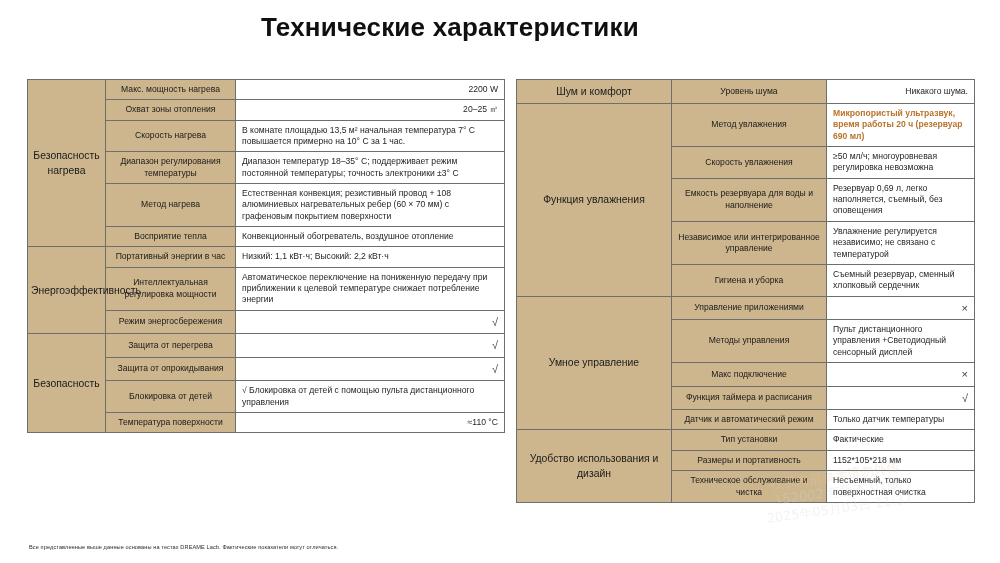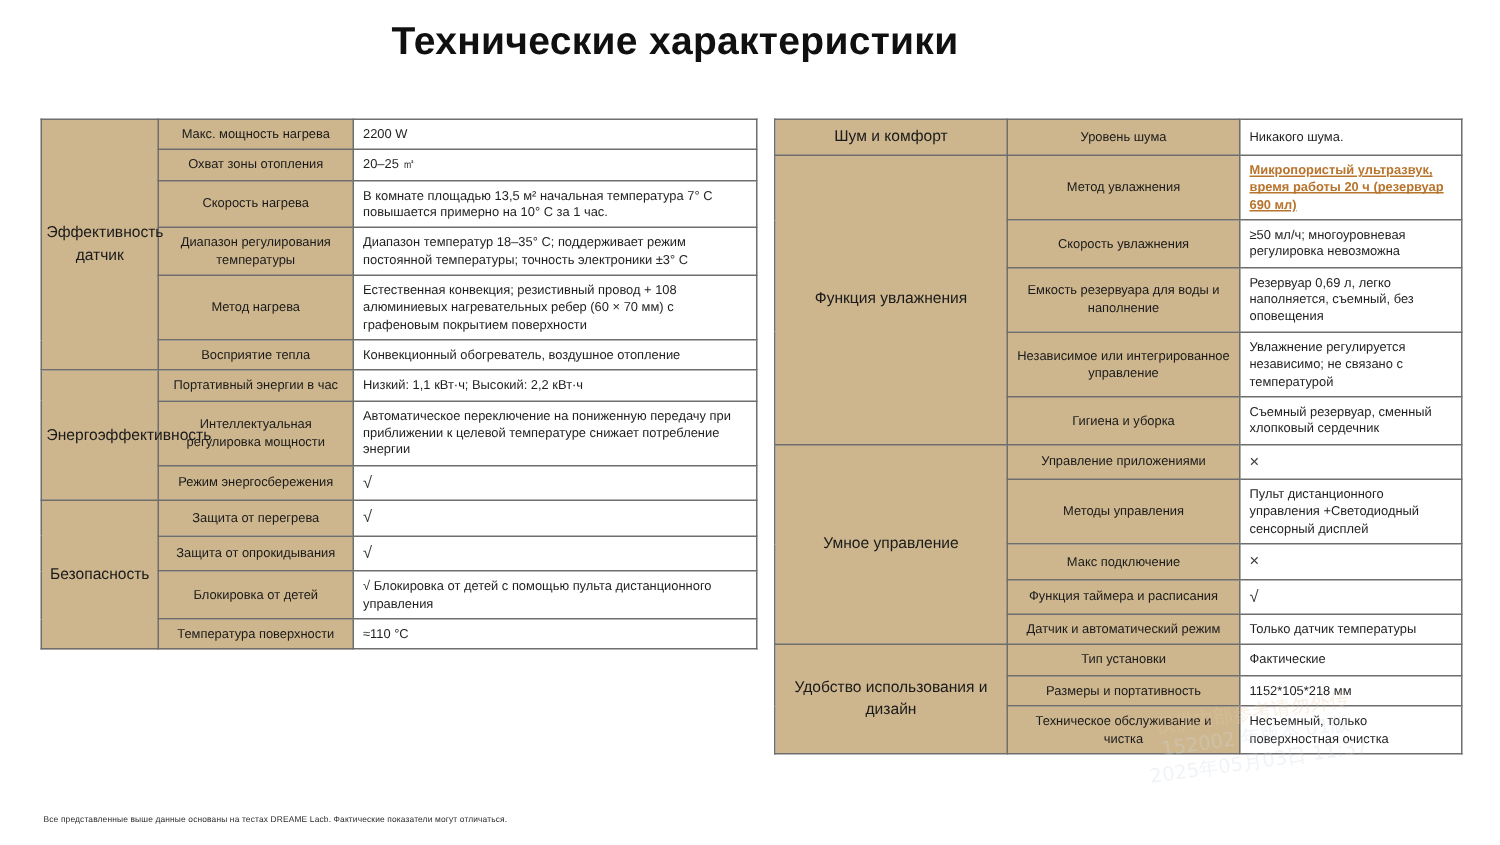--- a/index.html
+++ b/index.html
@@ -63,26 +63,25 @@
     color: #1a1a1a;
     text-align: center;
   }
   
   td.val {
     background: #ffffff;
     color: #1f1f1f;
     text-align: left;
   }
   td.val.center {
-    text-align: left;
+    text-align: right;
   }
   td.val.accent {
     color: #b8742d;
     font-weight: bold;
-    text-decoration: underline;
   }
   .mark {
     font-size: 11px;
     color: #3a3a3a;
   }
 
   
   .left col.c-cat  { width: 78px; }
   .left col.c-feat { width: 130px; }
   .left col.c-val  { width: 269px; }
@@ -127,21 +126,21 @@
 <div class="page-title">Технические характеристики</div>
 
 <table class="spec-table left">
   <colgroup>
     <col class="c-cat">
       <col class="c-feat">
       <col class="c-val">
   </colgroup>
   <tbody>
       <tr>
-        <td class="cat" rowspan="6">Эффективность датчик</td>
+        <td class="cat" rowspan="6">Безопасность нагрева</td>
         <td class="feat">Макс. мощность нагрева</td>
         <td class="val center">2200 W</td>
       </tr>
       <tr>
         <td class="feat">Охват зоны отопления</td>
         <td class="val center">20–25 ㎡</td>
       </tr>
       <tr>
         <td class="feat">Скорость нагрева</td>
         <td class="val">В комнате площадью 13,5 м² начальная температура 7° C повышается примерно на 10° C за 1 час.</td>

